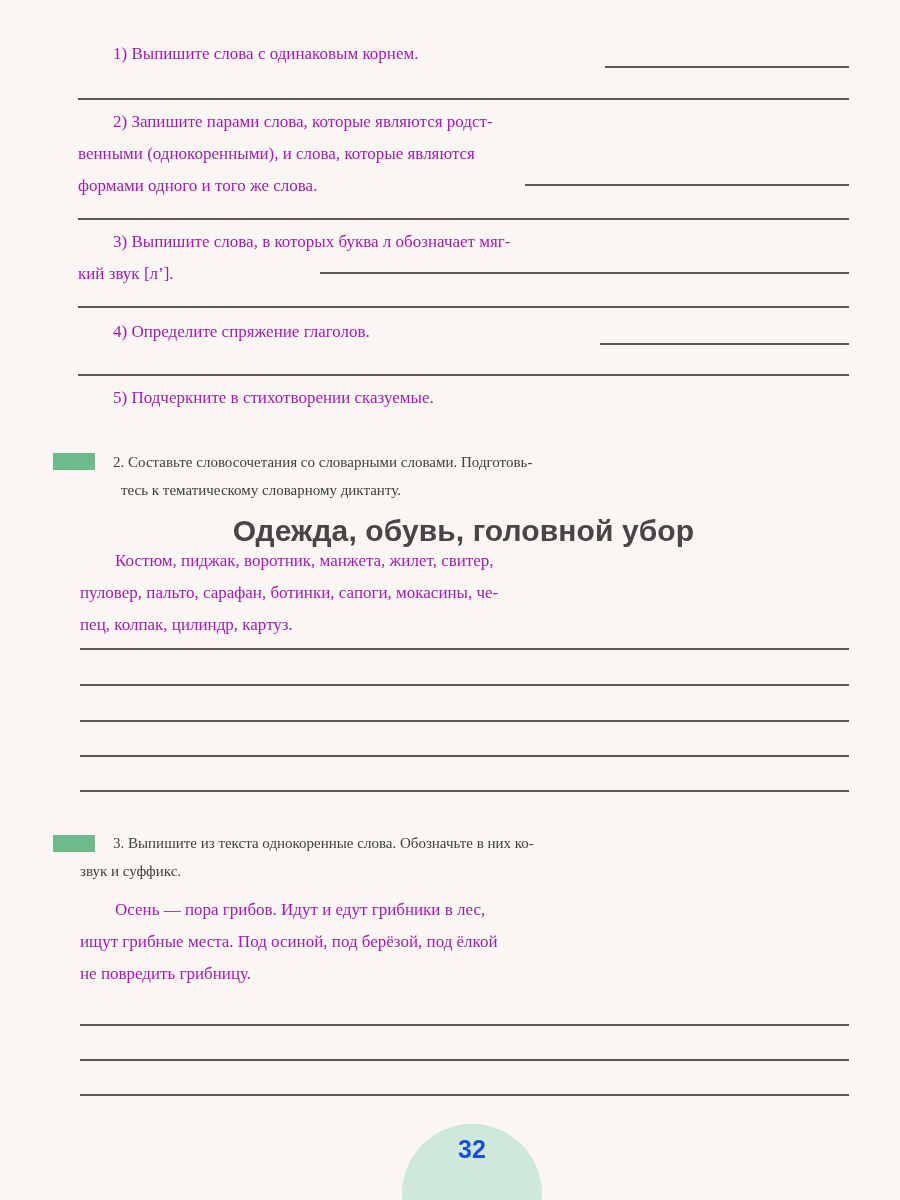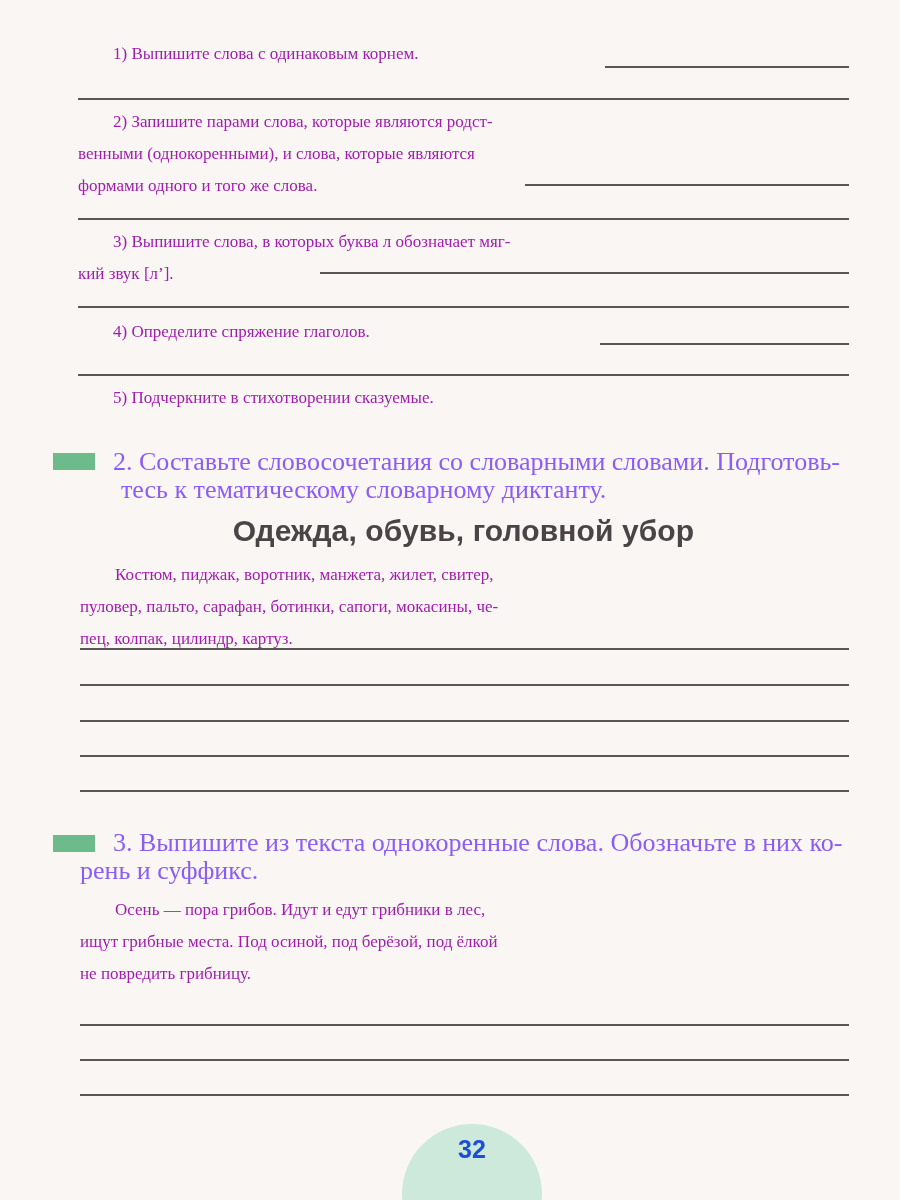--- a/index.html
+++ b/index.html
@@ -9,21 +9,21 @@
       font-family: "Liberation Serif", "DejaVu Serif", serif;
       color: #3a3536;
     }
     .page { position: absolute; left: 0; top: 0; width: 900px; height: 1200px; }
     .abs { position: absolute; }
     .task-text {
       font-size: 17px; line-height: 32px; color: #a21caf;
       text-align: justify; text-align-last: left;
     }
     .line { position: absolute; height: 2px; background: #5a5656; }
-    .small-text { font-size: 26px; line-height: 28px; color: #8b5cf6; }
+    .small-text { font-size: 15px; line-height: 28px; color: #404040; }
     .marker { position: absolute; width: 42px; height: 17px; background: #6dbb8a; }
     .sans-title {
       font-family: "Liberation Sans", "DejaVu Sans", sans-serif;
       font-weight: bold; font-size: 30px; color: #4a4446;
       text-align: center; letter-spacing: 0.1px;
     }
     .page-num-circle {
       position: absolute; left: 402px; top: 1124px; width: 140px; height: 140px;
       border-radius: 50%; background: #cde9dc;
     }
@@ -72,37 +72,37 @@
   <div class="marker" style="left:53px; top:453px;"></div>
   <div class="abs small-text" style="left:113px; top:448px; white-space:nowrap;">
     <span>2.</span>
     <span>Составьте словосочетания со словарными словами. Подготовь-</span>
   </div>
   <div class="abs small-text" style="left:80px; top:476px; white-space:nowrap;margin-left:41px;">тесь к тематическому словарному диктанту.</div>
 
   <div class="abs sans-title" style="left:78px; top:514px; width:771px;">Одежда, обувь, головной убор</div>
 
   <div class="abs task-text" style="left:80px; top:545px; width:769px;">
-    <div style="padding-left:35px;margin-top:14px;">Костюм, пиджак, воротник, манжета, жилет, свитер,</div>
+    <div style="padding-left:35px;">Костюм, пиджак, воротник, манжета, жилет, свитер,</div>
     <div>пуловер, пальто, сарафан, ботинки, сапоги, мокасины, че-</div>
     <div style="text-align:left;">пец, колпак, цилиндр, картуз.</div>
   </div>
 
   <div class="line" style="left:80px; top:648px; width:769px;"></div>
   <div class="line" style="left:80px; top:684px; width:769px;"></div>
   <div class="line" style="left:80px; top:720px; width:769px;"></div>
   <div class="line" style="left:80px; top:755px; width:769px;"></div>
   <div class="line" style="left:80px; top:790px; width:769px;"></div>
 
   <div class="marker" style="left:53px; top:835px;"></div>
   <div class="abs small-text" style="left:113px; top:829px; white-space:nowrap;">
     <span>3.</span>
     <span>Выпишите из текста однокоренные слова. Обозначьте в них ко-</span>
   </div>
-  <div class="abs small-text" style="left:80px; top:857px; white-space:nowrap;">рень и суффикс.</div>
+  <div class="abs small-text" style="left:80px; top:857px; white-space:nowrap;">звук и суффикс.</div>
 
   <div class="abs task-text" style="left:80px; top:894px; width:769px;">
     <div style="padding-left:35px;">Осень — пора грибов. Идут и едут грибники в лес,</div>
     <div>ищут грибные места. Под осиной, под берёзой, под ёлкой</div>
     <div style="text-align:left;">не повредить грибницу.</div>
   </div>
 
   <div class="line" style="left:80px; top:1024px; width:769px;"></div>
   <div class="line" style="left:80px; top:1059px; width:769px;"></div>
   <div class="line" style="left:80px; top:1094px; width:769px;"></div>

